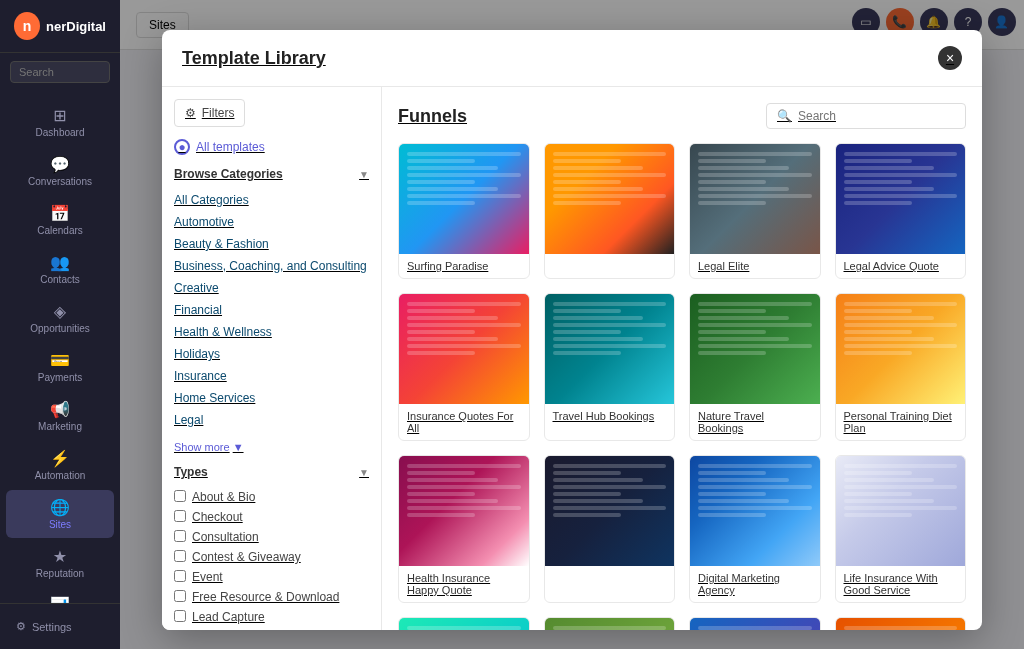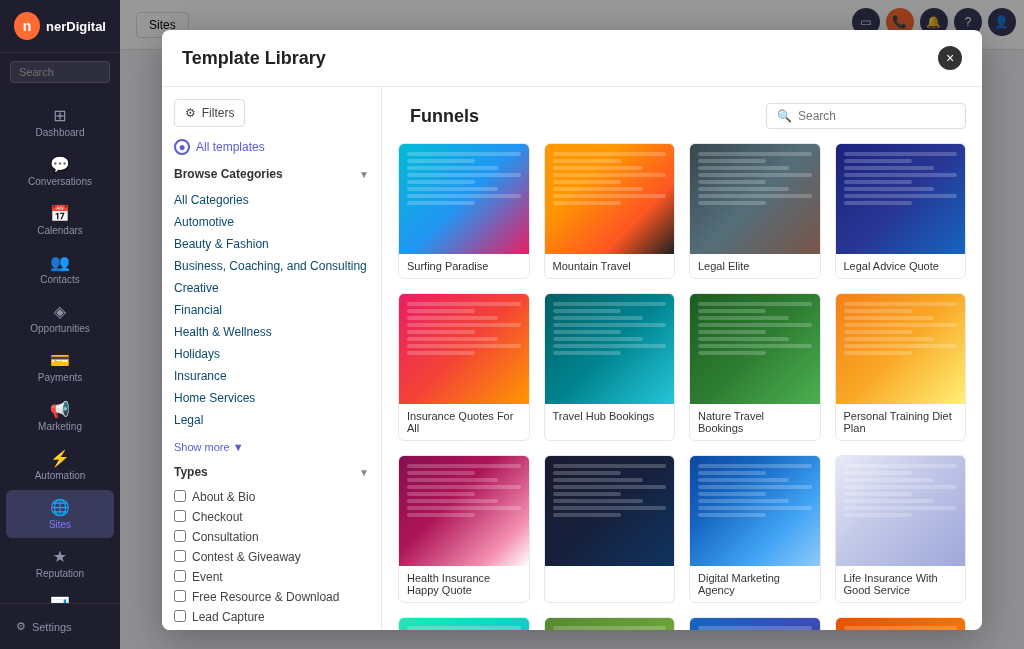--- a/index.html
+++ b/index.html
@@ -22,21 +22,21 @@
     .nav-item.active { background: #3a3a5c; color: #7c7cff; }
     .nav-icon { font-size: 16px; }
 
     .sidebar-footer { padding: 10px; border-top: 1px solid #333; }
     .settings-item { display: flex; align-items: center; gap: 6px; color: #9090aa; font-size: 11px; cursor: pointer; padding: 6px; }
 
     
     .main-content { flex: 1; background: #f0f0f5; position: relative; overflow: hidden; }
 
     
-    .modal-overlay { position: absolute; inset: 0; background: rgba(0,0,0,0.4); display: flex; align-items: flex-start; justify-content: center; padding-top: 30px; z-index: 10; }
+    .modal-overlay { position: absolute; inset: 0; background: rgba(0,0,0,0.4); display: flex; align-items: flex-start; justify-content: center; padding-top: 30px; z-index: 10; text-decoration: underline; }
     .modal { background: #fff; border-radius: 8px; width: 820px; max-height: 600px; display: flex; flex-direction: column; box-shadow: 0 10px 40px rgba(0,0,0,0.3); overflow: hidden; }
 
     
     .modal-header { padding: 16px 20px; border-bottom: 1px solid #e8e8e8; display: flex; justify-content: space-between; align-items: center; flex-shrink: 0; }
     .modal-title { font-size: 18px; font-weight: 600; color: #222; }
     .close-btn { width: 24px; height: 24px; border-radius: 50%; background: #333; color: #fff; border: none; cursor: pointer; display: flex; align-items: center; justify-content: center; font-size: 14px; }
 
     
     .modal-body { display: flex; flex: 1; overflow: hidden; }
 
@@ -53,21 +53,21 @@
     .category-list li { font-size: 12px; color: #0c4a6e; padding: 4px 0; cursor: pointer; }
 
     .show-more { font-size: 11px; color: #5b5bd6; cursor: pointer; display: flex; align-items: center; gap: 3px; margin-bottom: 12px; }
 
     .types-section { margin-top: 8px; }
     .checkbox-item { display: flex; gap: 6px; font-size: 12px; color: #444; padding: 3px 0; }
     .checkbox-item input[type="checkbox"] { width: 12px; height: 12px; accent-color: #5b5bd6; }
 
     
     .right-panel { flex: 1; overflow-y: auto; padding: 16px; }
-    .panel-header { display: flex; justify-content: space-between; align-items: center; margin-bottom: 14px; margin-left: 12px; }
+    .panel-header { display: flex; justify-content: space-between; align-items: center; margin-bottom: 14px; }
     .panel-title { font-size: 18px; font-weight: 600; color: #222; }
     .search-box { display: flex; align-items: center; border: 1px solid #ddd; border-radius: 4px; padding: 5px 10px; gap: 6px; background: #fff; width: 200px; }
     .search-box input { border: none; outline: none; font-size: 12px; color: #666; width: 100%; }
     .search-icon-sm { color: #aaa; font-size: 12px; }
 
     
     .template-grid { display: grid; grid-template-columns: repeat(4, 1fr); gap: 14px; }
     .template-card { border: 1px solid #e8e8e8; border-radius: 6px; overflow: hidden; cursor: pointer; background: #fff; }
     .template-thumb-placeholder { width: 100%; height: 110px; background: #dde; display: flex; align-items: center; justify-content: center; font-size: 10px; color: #888; overflow: hidden; position: relative; }
     .template-label { padding: 6px 8px; font-size: 11px; color: #333; font-weight: 500; }
@@ -317,21 +317,20 @@
                       <div class="thumb-line "></div>
                       <div class="thumb-line short"></div>
                       <div class="thumb-line medium"></div>
                       <div class="thumb-line "></div>
                       <div class="thumb-line short"></div>
                       <div class="thumb-line medium"></div>
                       <div class="thumb-line "></div>
                       <div class="thumb-line short"></div>
                     </div>
                   </div>
-                  <div class="template-label">Mountain Travel</div>
                 </div>
                 <div class="template-card">
                   <div class="template-thumb-placeholder thumb-3">
                     <div class="thumb-lines">
                       <div class="thumb-line "></div>
                       <div class="thumb-line short"></div>
                       <div class="thumb-line medium"></div>
                       <div class="thumb-line "></div>
                       <div class="thumb-line short"></div>
                       <div class="thumb-line medium"></div>

